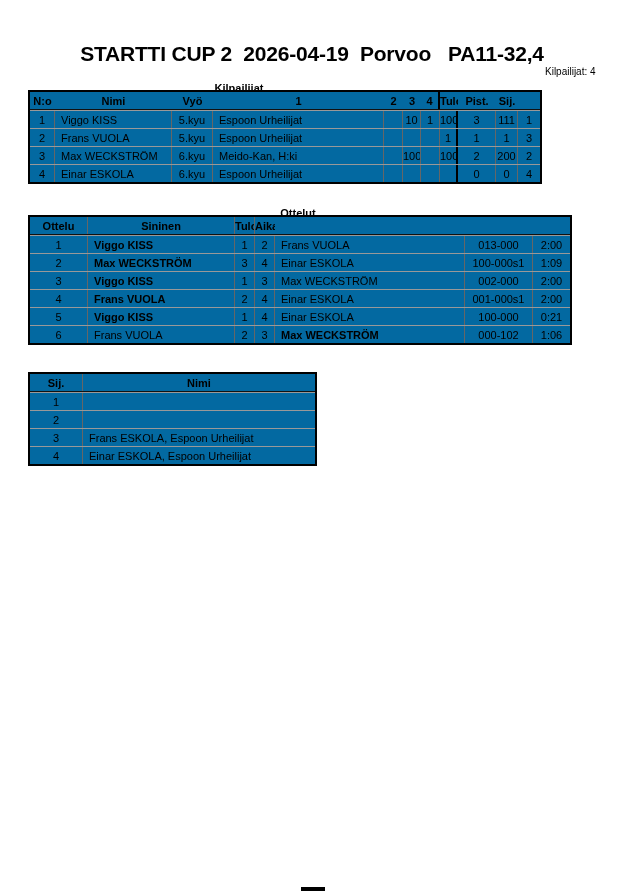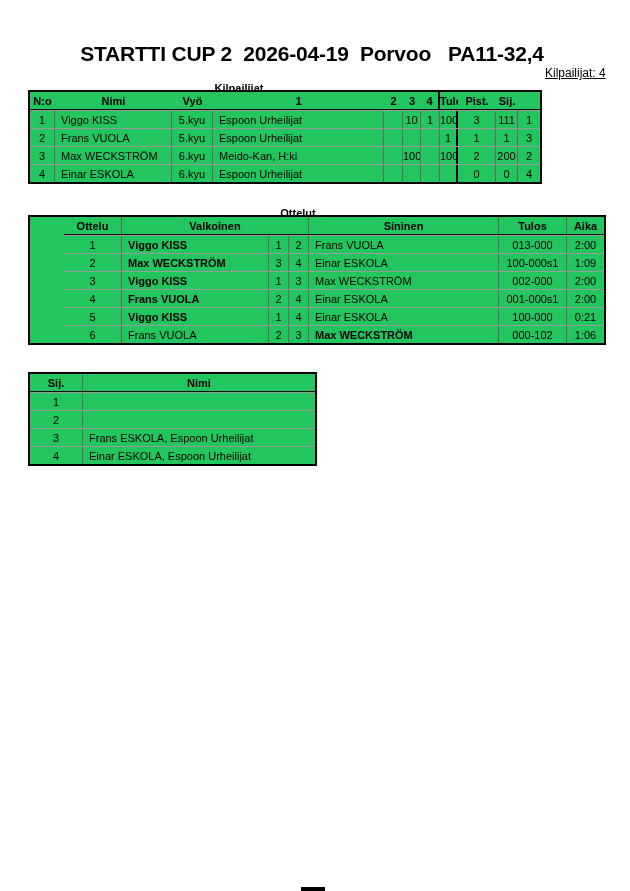--- a/index.html
+++ b/index.html
@@ -11,30 +11,30 @@
     position:absolute; top:42px; left:0; width:624px; text-align:center;
     font-size:21px; font-weight:bold; white-space:pre; letter-spacing:-0.2px;
   }
   .sec-title {
     position:absolute; transform:translateX(-50%);
     font-size:11px; font-weight:bold; white-space:nowrap;margin-top:16px;
   }
   .sec-title.k { left:239px; top:66px; }
   .sec-title.o { left:298px; top:191px; }
   .sec-title.t { left:163px; top:355px; }
-  .count-note { position:absolute; left:545px; top:66px; font-size:12px; white-space:nowrap;text-decoration:underline; }
-
-  .tbl { position:absolute; border:2px solid #000; background:#22c55e; }
+  .count-note { position:absolute; left:545px; top:66px; font-size:10px; white-space:nowrap; }
+
+  .tbl { position:absolute; border:2px solid #000; background:#0369a1; }
   .tbl.t1 { left:28px; top:90px;  }
   .tbl.t2 { left:28px; top:215px; }
   .tbl.t3 { left:28px; top:372px; }
 
   .row { display:grid; height:18px; box-sizing:border-box; }
   .t1 .row { grid-template-columns:25px 117px 41px 171px 19px 18px 19px 18px 38px 22px 22px; }
-  .t2 .row { grid-template-columns:58px 147px 20px 20px 190px 68px 37px;margin-left:34px; }
+  .t2 .row { grid-template-columns:58px 147px 20px 20px 190px 68px 37px; }
   .t3 .row { grid-template-columns:53px 232px; }
   .row + .row { border-top:1px solid #999; }
   .row.hdr { border-bottom:1px solid #111; font-weight:bold; }
 
   .cell {
     box-sizing:border-box; overflow:hidden; white-space:nowrap;
     font-size:11px; line-height:16px; text-align:center; padding-top:1px;
   }
   .cell.l { text-align:left; padding-left:6px; }
   .cell.vr  { border-right:1px solid #666; }
@@ -121,21 +121,20 @@
     <div class="cell vr">0</div>
     <div class="cell">4</div>
   </div>
 </div>
 
 <div class="sec-title o">Ottelut</div>
 
 <div class="tbl t2">
   <div class="row hdr">
     <div class="cell hvr">Ottelu</div>
-    <div class="cell span3 hvr">Valkoinen</div>
     <div class="cell hvr">Sininen</div>
     <div class="cell hvr">Tulos</div>
     <div class="cell">Aika</div>
   </div>
 
   <div class="row">
     <div class="cell vr">1</div>
     <div class="cell l vr b">Viggo KISS</div>
     <div class="cell vr">1</div>
     <div class="cell vr">2</div>

